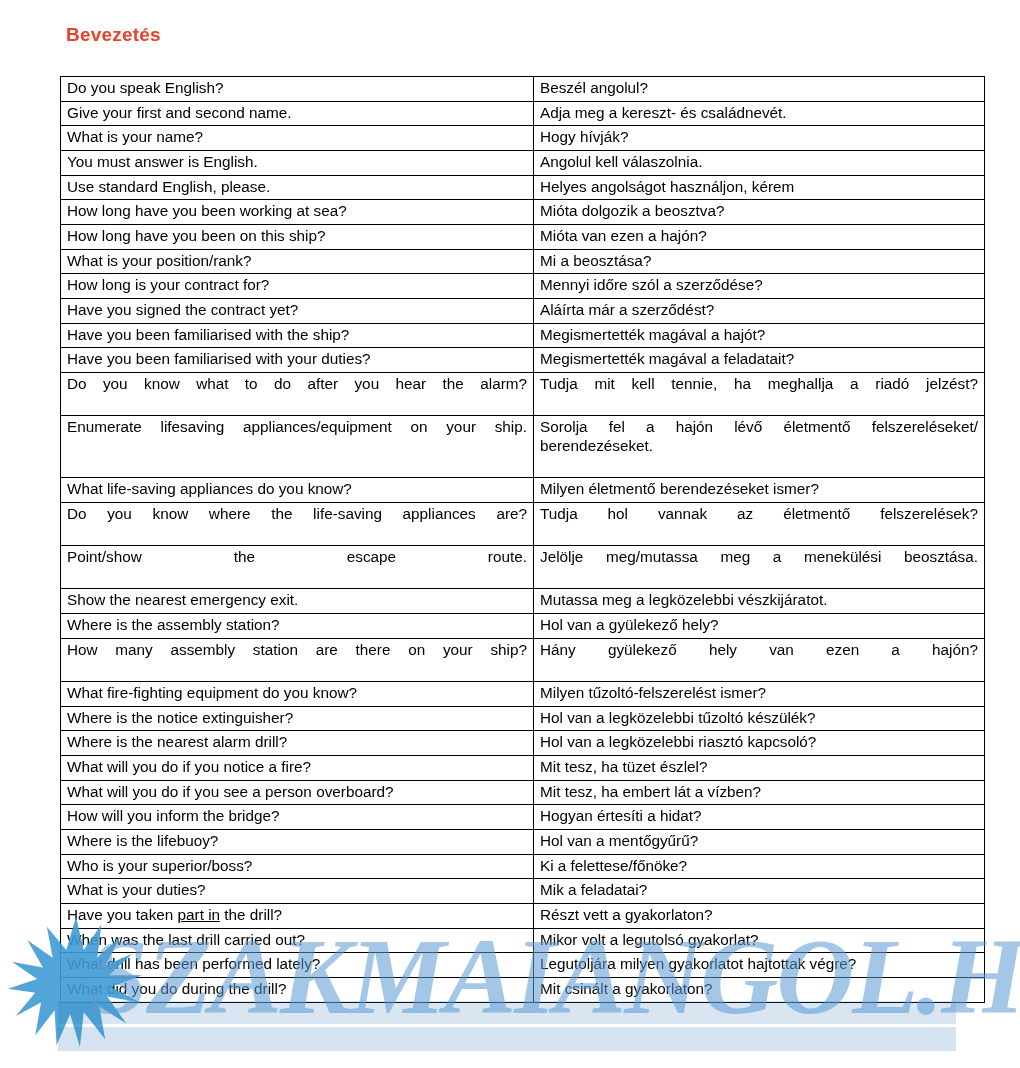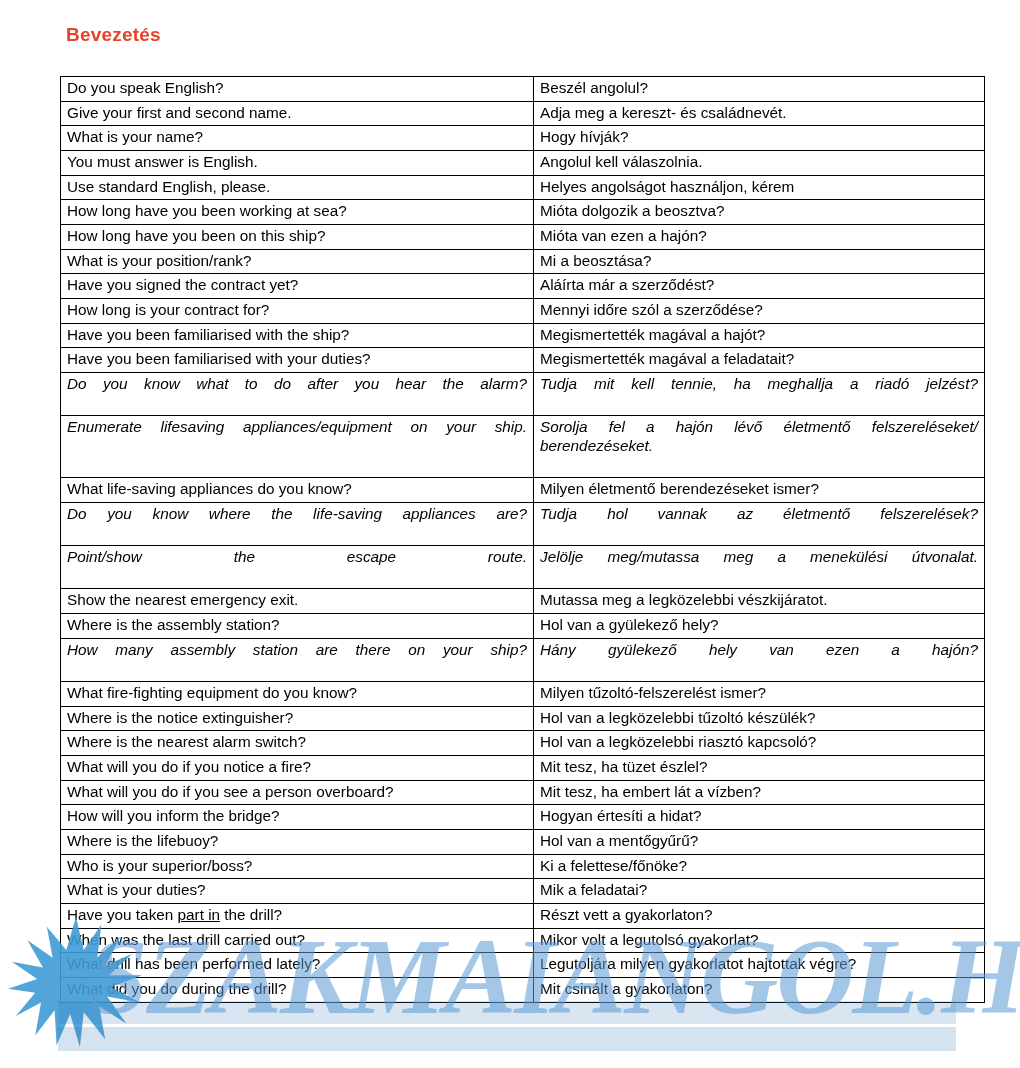--- a/index.html
+++ b/index.html
@@ -50,21 +50,20 @@
   }
   table.phrase-table td.en {
     width: 460px;
   }
   table.phrase-table td.hu {
     width: 438px;
   }
   
   td.justify {
     text-align: justify;
-    font-style: italic;
   }
   td.justify::after {
     content: "";
     display: inline-block;
     width: 100%;
   }
   .underline-word {
     text-decoration: underline;
   }
 
@@ -142,28 +141,28 @@
         </tr>
         <tr>
           <td class="en">How long have you been on this ship?</td>
           <td class="hu">Mióta van ezen a hajón?</td>
         </tr>
         <tr>
           <td class="en">What is your position/rank?</td>
           <td class="hu">Mi a beosztása?</td>
         </tr>
         <tr>
+          <td class="en">How long is your contract for?</td>
+          <td class="hu">Mennyi időre szól a szerződése?</td>
+        </tr>
+        <tr>
           <td class="en">Have you signed the contract yet?</td>
           <td class="hu">Aláírta már a szerződést?</td>
         </tr>
         <tr>
-          <td class="en">How long is your contract for?</td>
-          <td class="hu">Mennyi időre szól a szerződése?</td>
-        </tr>
-        <tr>
           <td class="en">Have you been familiarised with the ship?</td>
           <td class="hu">Megismertették magával a hajót?</td>
         </tr>
         <tr>
           <td class="en">Have you been familiarised with your duties?</td>
           <td class="hu">Megismertették magával a feladatait?</td>
         </tr>
         <tr>
           <td class="en justify">Do you know what to do after you hear the alarm?</td>
           <td class="hu justify">Tudja mit kell tennie, ha meghallja a riadó jelzést?</td>
@@ -175,21 +174,21 @@
         <tr>
           <td class="en">What life-saving appliances do you know?</td>
           <td class="hu">Milyen életmentő berendezéseket ismer?</td>
         </tr>
         <tr>
           <td class="en justify">Do you know where the life-saving appliances are?</td>
           <td class="hu justify">Tudja hol vannak az életmentő felszerelések?</td>
         </tr>
         <tr>
           <td class="en justify">Point/show the escape route.</td>
-          <td class="hu justify">Jelölje meg/mutassa meg a menekülési útvonalat.</td>
+          <td class="hu justify">Jelölje meg/mutassa meg a menekülési beosztása.</td>
         </tr>
         <tr>
           <td class="en">Show the nearest emergency exit.</td>
           <td class="hu">Mutassa meg a legközelebbi vészkijáratot.</td>
         </tr>
         <tr>
           <td class="en">Where is the assembly station?</td>
           <td class="hu">Hol van a gyülekező hely?</td>
         </tr>
         <tr>
@@ -198,21 +197,21 @@
         </tr>
         <tr>
           <td class="en">What fire-fighting equipment do you know?</td>
           <td class="hu">Milyen tűzoltó-felszerelést ismer?</td>
         </tr>
         <tr>
           <td class="en">Where is the notice extinguisher?</td>
           <td class="hu">Hol van a legközelebbi tűzoltó készülék?</td>
         </tr>
         <tr>
-          <td class="en">Where is the nearest alarm switch?</td>
+          <td class="en">Where is the nearest alarm drill?</td>
           <td class="hu">Hol van a legközelebbi riasztó kapcsoló?</td>
         </tr>
         <tr>
           <td class="en">What will you do if you notice a fire?</td>
           <td class="hu">Mit tesz, ha tüzet észlel?</td>
         </tr>
         <tr>
           <td class="en">What will you do if you see a person overboard?</td>
           <td class="hu">Mit tesz, ha embert lát a vízben?</td>
         </tr>

